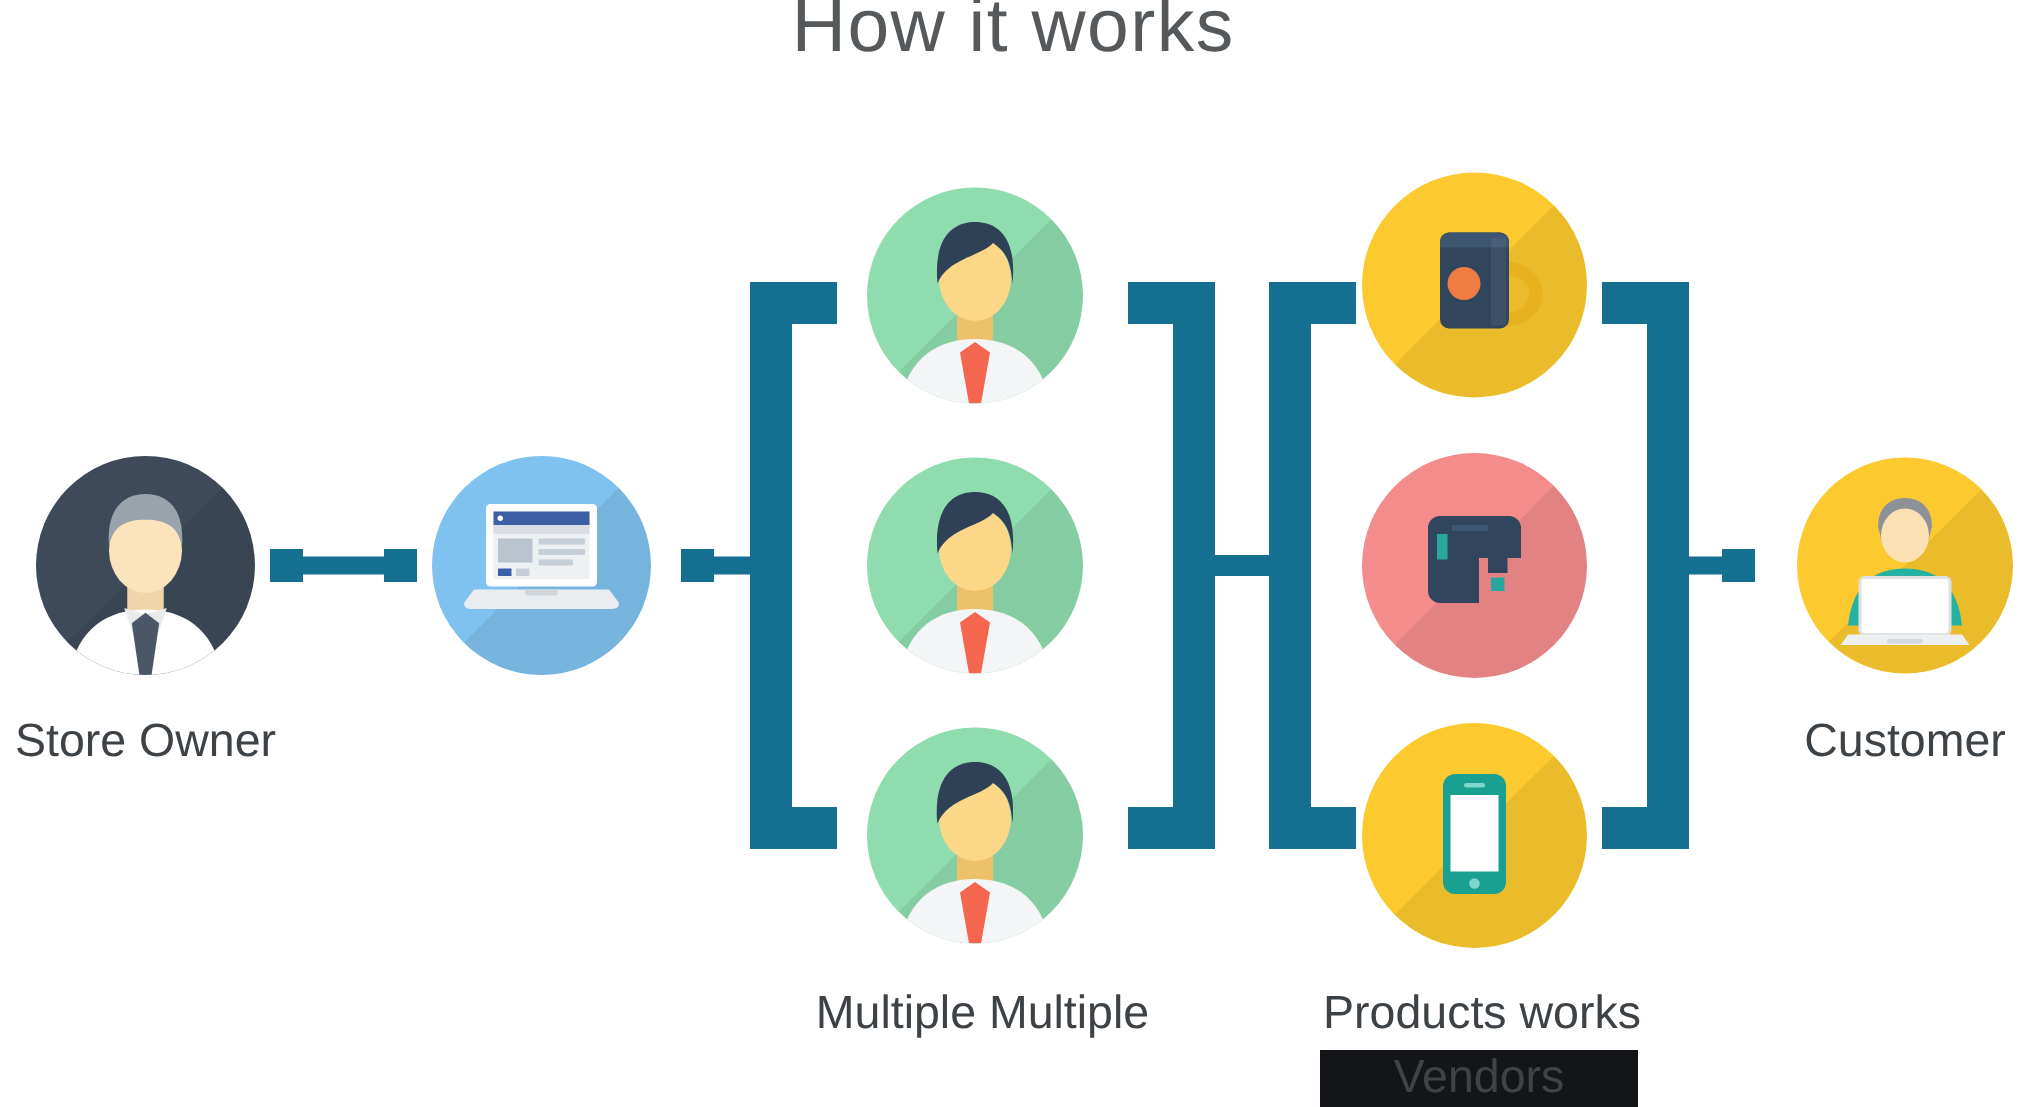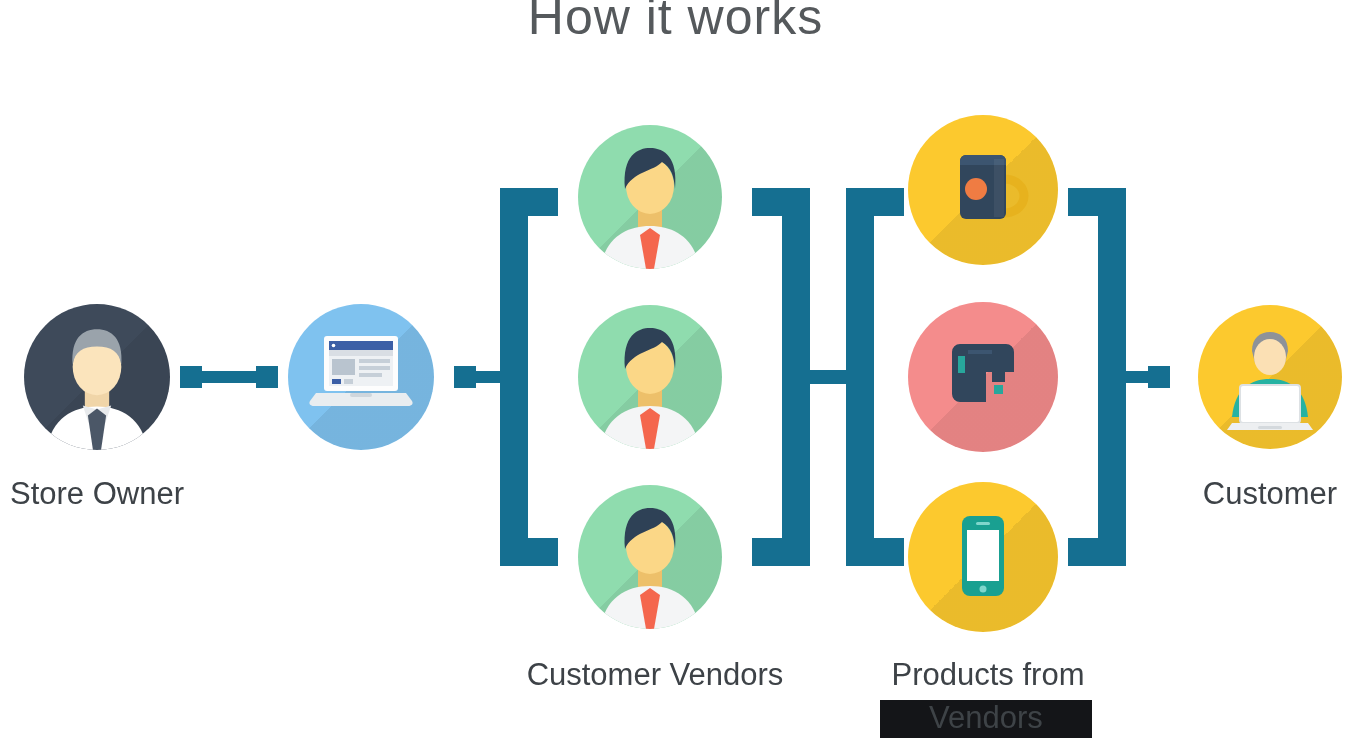--- a/index.html
+++ b/index.html
@@ -136,21 +136,21 @@
   <div class="node-circle vendor v3">
     <div class="long-shadow"></div>
     <svg viewBox="0 0 144 144">
       <rect x="60" y="80" width="24" height="24" fill="#edc06a"></rect>
       <ellipse cx="72" cy="61" rx="24" ry="28" fill="#fbd787"></ellipse>
       <path d="M47 64 C44 30 60 23 72 23 C87 23 100 33 97 64 C96 50 93 43 84 37 C76 46 54 47 47 64 Z" fill="#2e4156"></path>
       <path d="M22 144 C27 113 48 101 72 101 C96 101 117 113 122 144 Z" fill="#f4f5f6"></path>
       <path d="M72 103 L82 110 L76 144 L68 144 L62 110 Z" fill="#f4674e"></path>
     </svg>
   </div>
-  <div class="label lbl-vendors">Customer Vendors</div>
+  <div class="label lbl-vendors">Multiple Multiple</div>
 
   <div class="conn-bar c3-bar"></div>
 
   <div class="bracket open br-products-open">
     <div class="bar"></div>
     <div class="cap top"></div>
     <div class="cap bottom"></div>
   </div>
   <div class="bracket close br-products-close">
     <div class="bar"></div>
@@ -180,21 +180,21 @@
   </div>
   <div class="node-circle product p3">
     <div class="long-shadow"></div>
     <svg viewBox="0 0 150 150">
       <rect x="54" y="34" width="42" height="80" rx="8" fill="#19a091"></rect>
       <rect x="59" y="48" width="32" height="51" fill="#ffffff"></rect>
       <rect x="68" y="40" width="14" height="3" rx="1.5" fill="#7fd6cc"></rect>
       <circle cx="75" cy="107" r="3.5" fill="#7fd6cc"></circle>
     </svg>
   </div>
-  <div class="label lbl-products1">Products from</div>
+  <div class="label lbl-products1">Products works</div>
   <div class="vendors-band">
     <span class="band-text">Vendors</span>
   </div>
 
   <div class="conn-bar c4-bar"></div>
   <div class="conn-sq c4-sq"></div>
 
   <div class="node-circle customer">
     <div class="long-shadow"></div>
     <svg viewBox="0 0 144 144">

